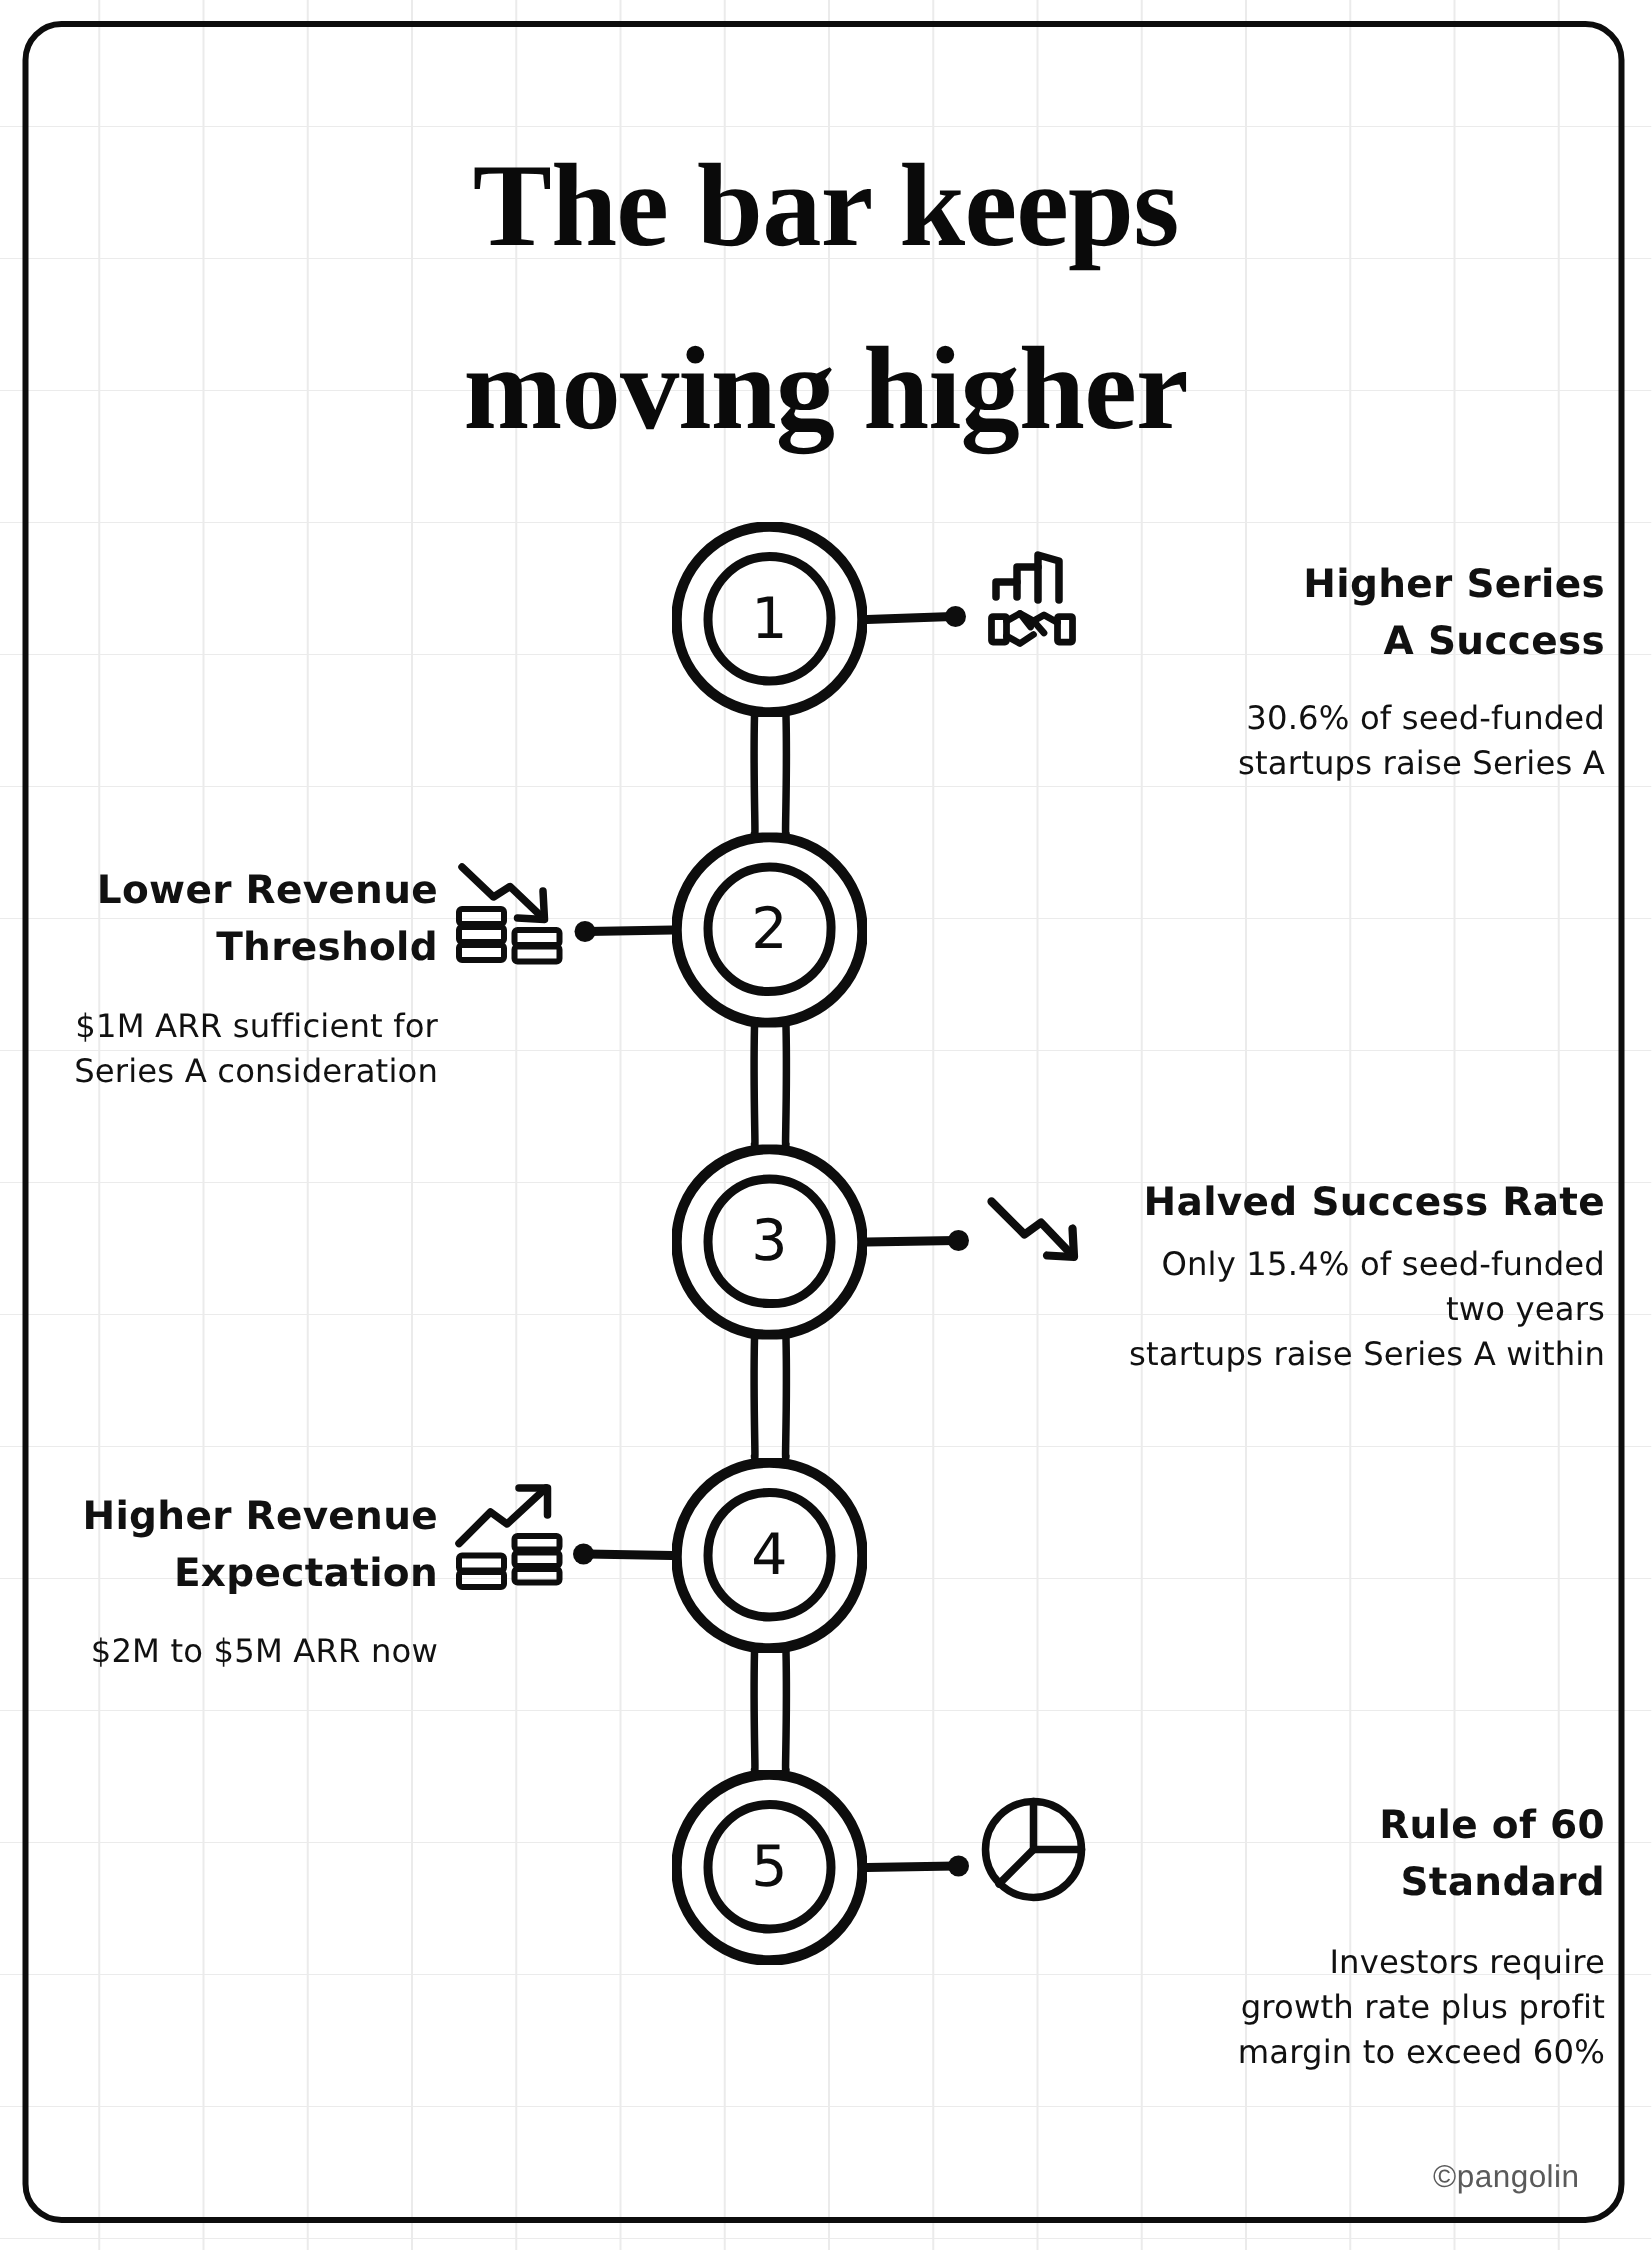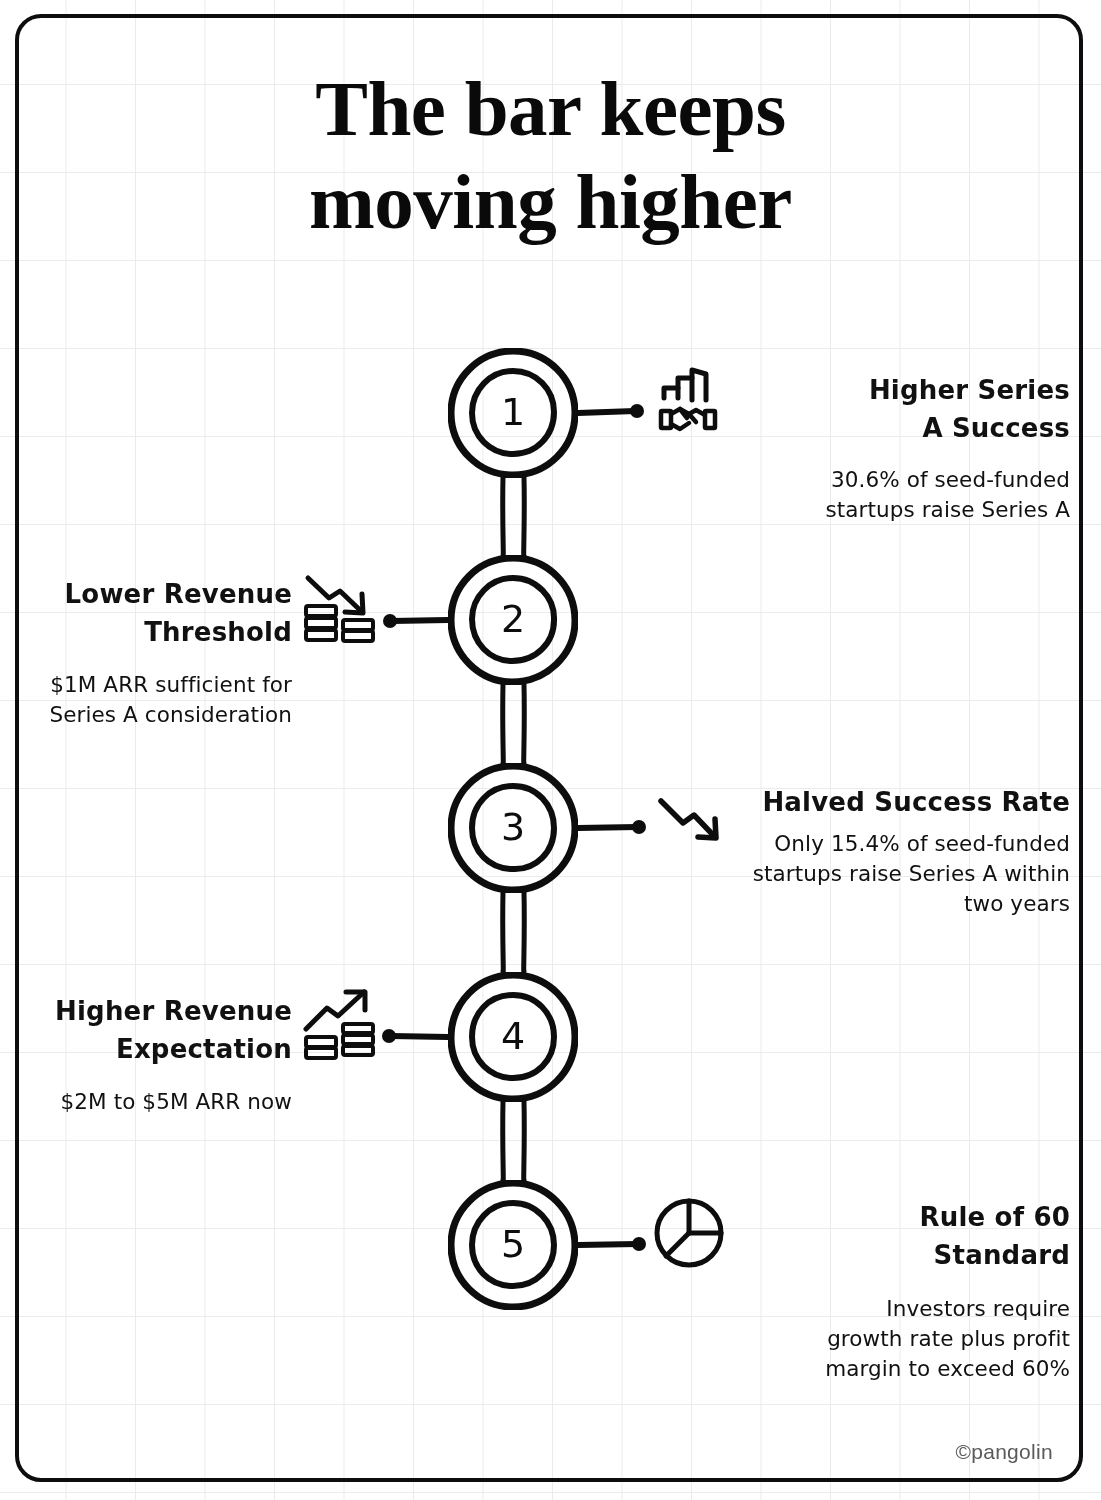--- a/index.html
+++ b/index.html
@@ -41,21 +41,21 @@
     top: 62px;
     width: 1101px;
     text-align: center;
     font-family: "Liberation Serif", "DejaVu Serif", serif;
     font-weight: bold;
     font-size: 79px;
     line-height: 93px;
     color: #0a0a0a;
     letter-spacing: -0.5px;
   }
-  #title .tline { display: block; }
+  #title .tline { display: block; margin-top: 29px; }
 
   
   .hand {
     font-family: "DejaVu Sans", sans-serif;
     color: #111111;
   }
   .item-head {
     font-weight: bold;
     font-size: 26px;
     line-height: 38px;
@@ -256,22 +256,22 @@
         <path d="M60,24 L61,43 L43,42"></path>
       </g>
     </svg>
   </div>
   <div class="side right hand" style="top:783px">
     <div class="item-head">
       <div>Halved Success Rate</div>
     </div>
     <div class="item-body" style="margin-top:8px">
       <div>Only 15.4% of seed-funded</div>
+      <div>two years</div>
       <div>startups raise Series A within</div>
-      <div>two years</div>
     </div>
   </div>
 
   <div class="icon-box" style="left:302px; top:987px; width:78px; height:74px;">
     <svg width="78" height="74" viewBox="0 0 78 74" xmlns="http://www.w3.org/2000/svg">
       <g fill="none" stroke="#0d0d0d" stroke-width="5" stroke-linecap="round" stroke-linejoin="round">
         <path d="M4,42 L25,21 L36,29 L62,5"></path>
         <path d="M44,5 L63,5 L63,23"></path>
       </g>
       <g fill="none" stroke="#0d0d0d" stroke-width="4" stroke-linejoin="round">

